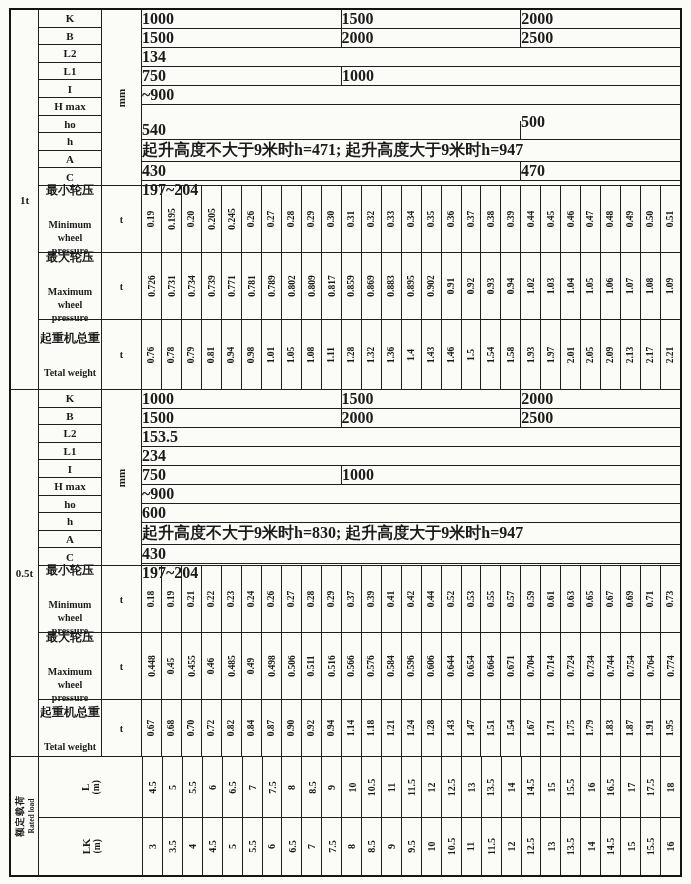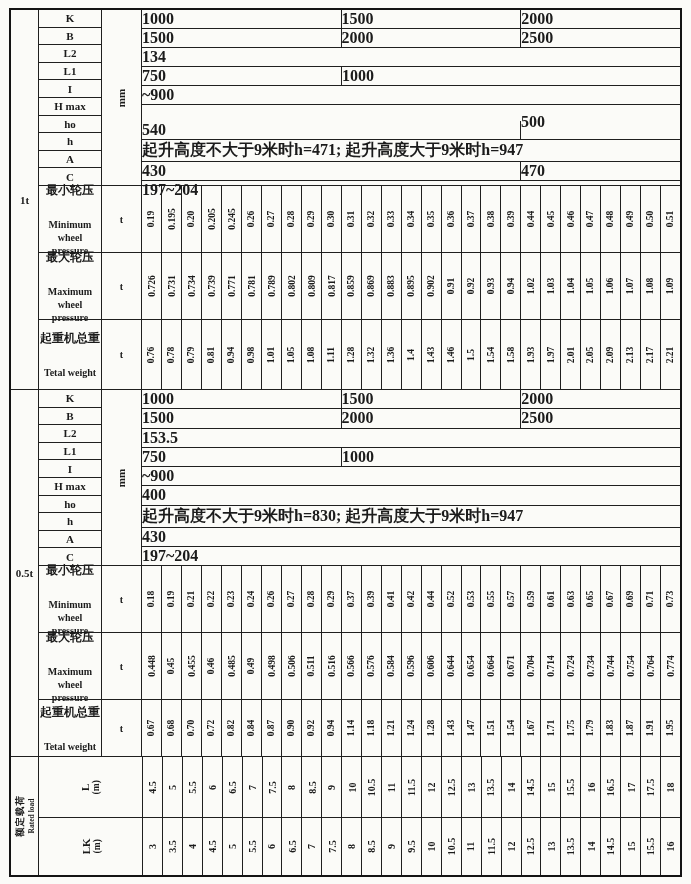--- a/index.html
+++ b/index.html
@@ -554,35 +554,40 @@
                 <div class="dim-span" style="flex-grow: 8;">
                   <span>2500</span>
                 </div>
               </div>
               <div class="dim-row">
                 <div class="dim-span" style="flex-grow: 27;">
                   <span>153.5</span>
                 </div>
               </div>
               <div class="dim-row">
+                <div class="dim-span" style="flex-grow: 27;">
+                  <span>234</span>
+                </div>
+              </div>
+              <div class="dim-row">
                 <div class="dim-span" style="flex-grow: 10;">
                   <span>750</span>
                 </div>
                 <div class="dim-span" style="flex-grow: 17;">
                   <span>1000</span>
                 </div>
               </div>
               <div class="dim-row">
                 <div class="dim-span" style="flex-grow: 27;">
                   <span>~900</span>
                 </div>
               </div>
               <div class="dim-row">
                 <div class="dim-span" style="flex-grow: 27;">
-                  <span>400</span>
+                  <span>600</span>
                 </div>
               </div>
               <div class="dim-row">
                 <div class="dim-span" style="flex-grow: 27;">
                   <span>起升高度不大于9米时h=830; 起升高度大于9米时h=947</span>
                 </div>
               </div>
               <div class="dim-row">
                 <div class="dim-span" style="flex-grow: 27;">
                   <span>430</span>

